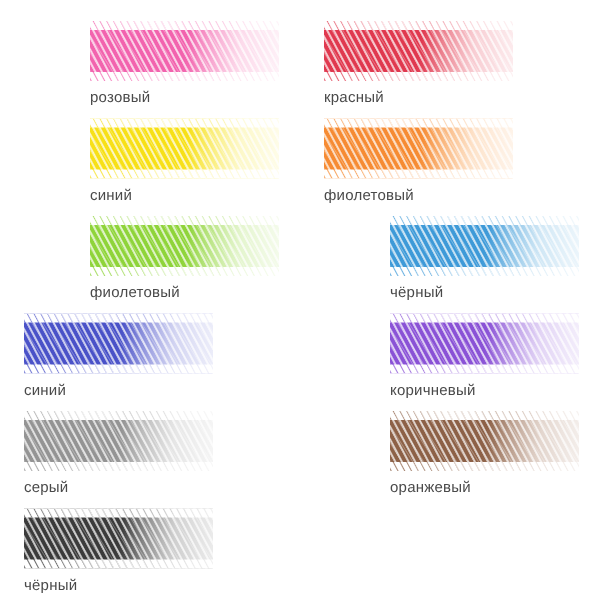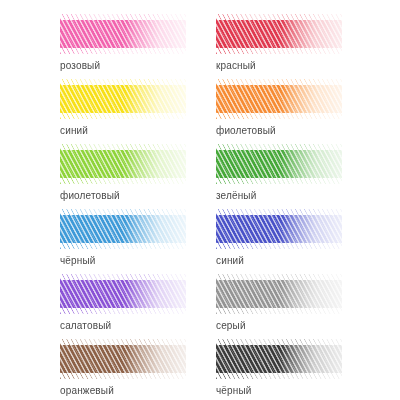--- a/index.html
+++ b/index.html
@@ -167,31 +167,20 @@
       <div class="scribble">
         <div class="ink" style="background: linear-gradient(100deg, rgb(143, 212, 58) 0%, rgb(143, 212, 58) 50%, rgb(192, 232, 140) 78%, rgb(192, 232, 140) 100%);"></div>
         <div class="hatch"></div>
         <div class="hatch2"></div>
         <div class="fade"></div>
         <div class="edge-top"></div>
         <div class="edge-bot"></div>
       </div>
       <div class="swatch-label">фиолетовый</div>
     </div>
-    <div class="swatch-cell col-right">
-      <div class="scribble">
-        <div class="ink" style="background: linear-gradient(100deg, rgb(70, 168, 57) 0%, rgb(70, 168, 57) 50%, rgb(146, 205, 136) 78%, rgb(146, 205, 136) 100%);"></div>
-        <div class="hatch"></div>
-        <div class="hatch2"></div>
-        <div class="fade"></div>
-        <div class="edge-top"></div>
-        <div class="edge-bot"></div>
-      </div>
-      <div class="swatch-label">зелёный</div>
-    </div>
     <div class="swatch-cell col-left">
       <div class="scribble">
         <div class="ink" style="background: linear-gradient(100deg, rgb(62, 154, 216) 0%, rgb(62, 154, 216) 50%, rgb(146, 200, 233) 78%, rgb(146, 200, 233) 100%);"></div>
         <div class="hatch"></div>
         <div class="hatch2"></div>
         <div class="fade"></div>
         <div class="edge-top"></div>
         <div class="edge-bot"></div>
       </div>
       <div class="swatch-label">чёрный</div>
@@ -209,21 +198,21 @@
     </div>
     <div class="swatch-cell col-left">
       <div class="scribble">
         <div class="ink" style="background: linear-gradient(100deg, rgb(138, 82, 214) 0%, rgb(138, 82, 214) 50%, rgb(187, 154, 232) 78%, rgb(187, 154, 232) 100%);"></div>
         <div class="hatch"></div>
         <div class="hatch2"></div>
         <div class="fade"></div>
         <div class="edge-top"></div>
         <div class="edge-bot"></div>
       </div>
-      <div class="swatch-label">салатовый</div>
+      <div class="swatch-label">коричневый</div>
     </div>
     <div class="swatch-cell col-right">
       <div class="scribble">
         <div class="ink" style="background: linear-gradient(100deg, rgb(148, 148, 148) 0%, rgb(148, 148, 148) 50%, rgb(196, 196, 196) 78%, rgb(196, 196, 196) 100%);"></div>
         <div class="hatch"></div>
         <div class="hatch2"></div>
         <div class="fade"></div>
         <div class="edge-top"></div>
         <div class="edge-bot"></div>
       </div>

